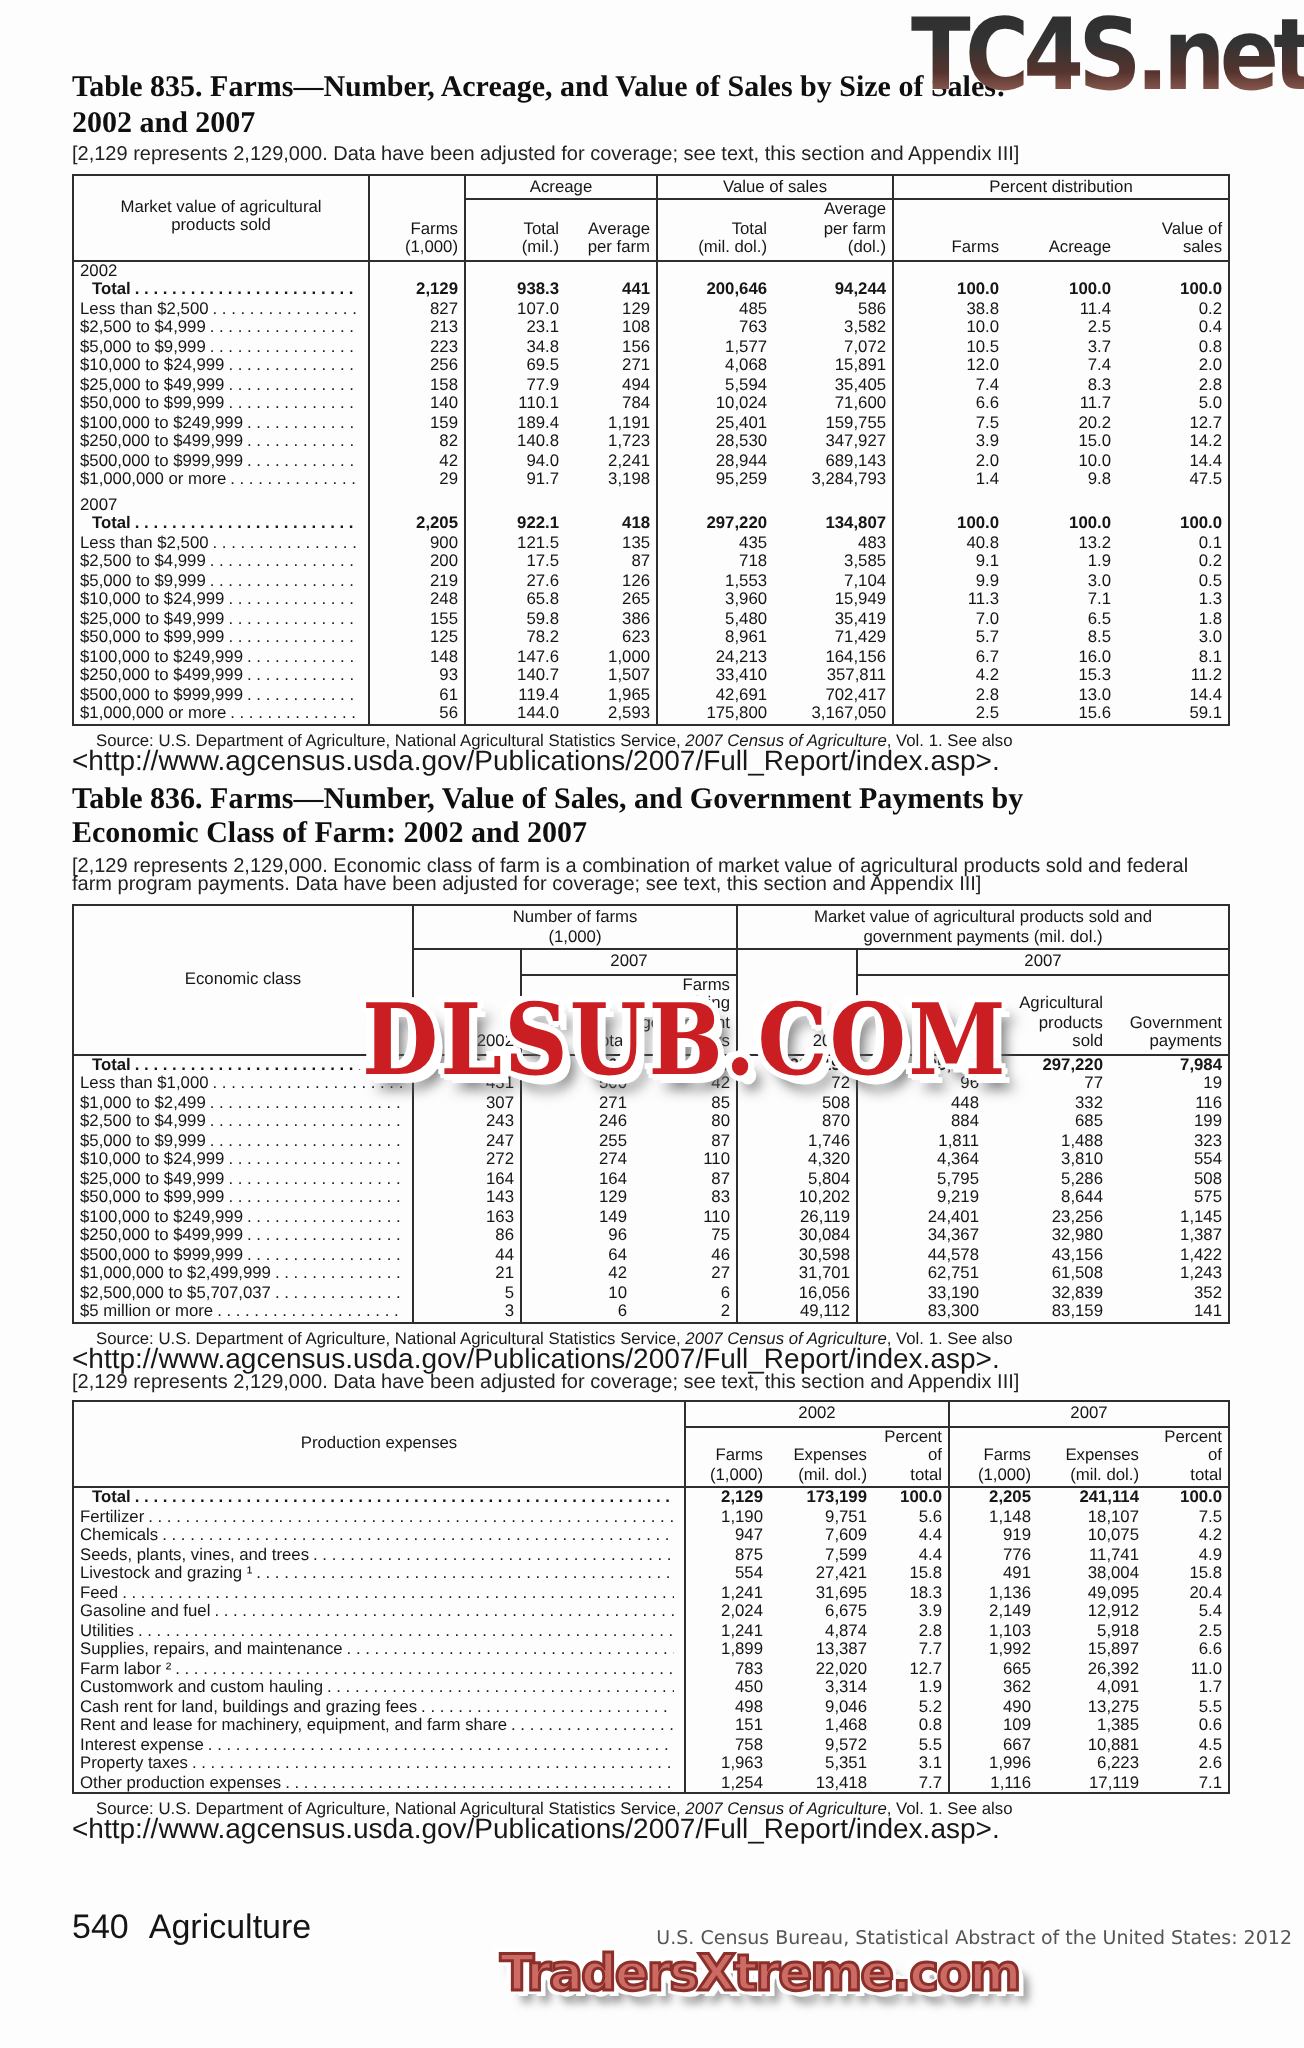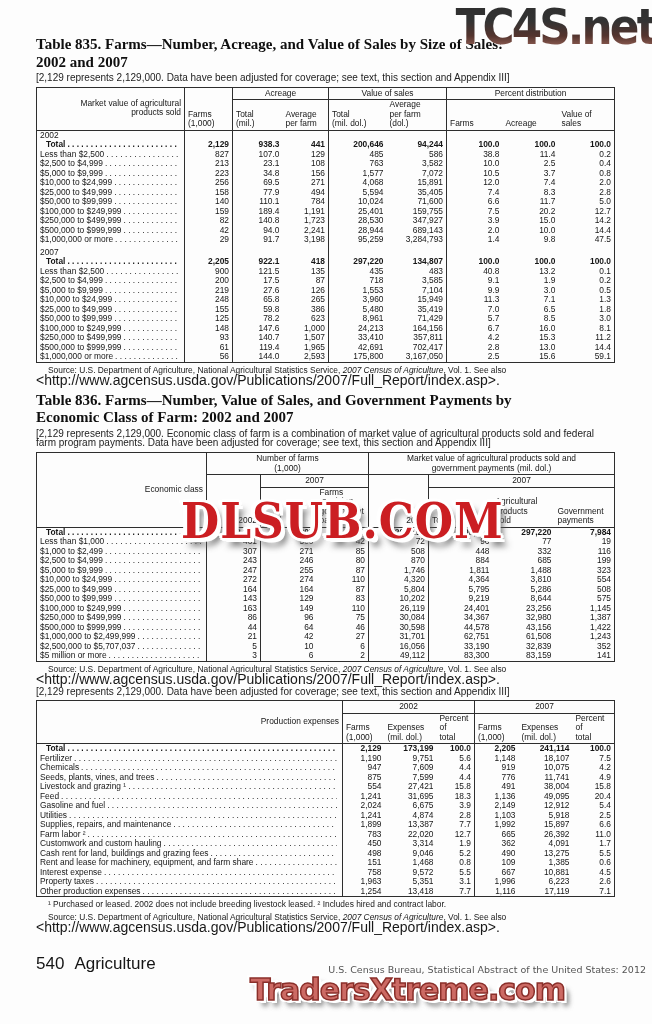--- a/index.html
+++ b/index.html
@@ -5,23 +5,23 @@
   html,body{margin:0;padding:0;}
   body{width:652px;height:1024px;position:relative;background:#fdfdfd;overflow:hidden;
        font-family:"Liberation Sans",sans-serif;color:#181818;}
   .content{position:absolute;left:36px;top:36px;width:578px;}
   .t-title{font-family:"Liberation Serif",serif;font-size:15px;line-height:17.5px;font-weight:bold;
            white-space:pre-line;color:#0f0f0f;margin:0 0 2px 0;}
   .note{font-size:10px;line-height:9.8px;margin:2px 0 4px 0;color:#222;}
   table{border-collapse:collapse;width:578px;table-layout:fixed;font-size:8.4px;line-height:9.5px;
         border:1px solid #2e2e2e;color:#161616;}
   th,td{padding:0 3px;font-weight:normal;}
-  thead th{vertical-align:bottom;text-align:left;white-space:pre-line;padding-bottom:1px;}
+  thead th{vertical-align:bottom;text-align:right;white-space:pre-line;padding-bottom:1px;}
   th.grp{text-align:center;vertical-align:top;border-bottom:1px solid #2e2e2e;padding-top:1px;}
-  th.mid{text-align:right;vertical-align:middle;}
+  th.mid{text-align:center;vertical-align:middle;}
   th.yr{vertical-align:bottom;text-align:right;}
   .sepL{border-left:1px solid #2e2e2e;}
   .sepR{border-right:1px solid #2e2e2e;}
   tbody tr:first-child td{border-top:1px solid #2e2e2e;}
   td.num{text-align:right;white-space:nowrap;overflow:hidden;}
   td.lblcell{overflow:hidden;}
   .lwrap{display:flex;align-items:baseline;overflow:hidden;}
   .lbl{white-space:nowrap;}
   .dots{flex:1;white-space:nowrap;overflow:hidden;margin:0 2px;}
   .dots::after{content:" . . . . . . . . . . . . . . . . . . . . . . . . . . . . . . . . . . . . . . . . . . . . . . . . . . . . . . . . . . . . . . . . . . . . . . . . . . . . . . . . . . . . . . . .";}
@@ -41,21 +41,21 @@
           letter-spacing:-3px;color:#3c3430;transform:scale(.95,1.08);transform-origin:top right;}
   @supports ((-webkit-background-clip:text) or (background-clip:text)){
     .wm-top{background:linear-gradient(180deg,#2d2d2d 0%,#333 40%,#54342e 65%,#8a5a50 82%,#b2948a 100%);
             -webkit-background-clip:text;background-clip:text;color:transparent;}
   }
   .wm-mid{top:492px;left:181px;font-family:"DejaVu Serif",serif;font-weight:bold;font-size:44px;
           letter-spacing:1px;color:#cb1e22;transform:scaleY(1.12);transform-origin:top left;
           text-shadow:3px 0 0 #fff,-3px 0 0 #fff,0 3px 0 #fff,0 -3px 0 #fff,
                       2px 2px 0 #fff,-2px 2px 0 #fff,2px -2px 0 #fff,-2px -2px 0 #fff,
                       4px 4px 0 #fff,-4px -2px 0 #fff,6px 7px 6px rgba(95,95,95,.85);}
-  .wm-bot{top:972px;left:250px;font-family:"DejaVu Sans",sans-serif;font-weight:bold;font-size:30px;
+  .wm-bot{top:972px;left:250px;font-family:"DejaVu Sans",sans-serif;font-weight:bold;font-size:25px;
           letter-spacing:-1px;color:#cc6a64;-webkit-text-stroke:1.5px #8a2f2a;
           text-shadow:2px 0 0 #fff,-2px 0 0 #fff,0 2px 0 #fff,0 -2px 0 #fff,
                       2px 2px 0 #fff,-2px 2px 0 #fff,2px -2px 0 #fff,-2px -2px 0 #fff,
                       3px 3px 0 #fff,-3px -3px 0 #fff,5px 6px 5px rgba(85,85,85,.75);}
 </style>
 </head>
 <body>
 
 <div class="content">
 
@@ -998,21 +998,20 @@
           </td>
           <td class="num">1,254</td>
           <td class="num">13,418</td>
           <td class="num">7.7</td>
           <td class="num sepL">1,116</td>
           <td class="num">17,119</td>
           <td class="num">7.1</td>
         </tr>
       </tbody>
   </table>
-  <div class="fn">¹ Purchased or leased. 2002 does not include breeding livestock leased. ² Includes hired and contract labor.</div>
   <div class="src"><span>Source: U.S. Department of Agriculture, National Agricultural Statistics Service, </span><i>2007 Census of Agriculture</i><span>, Vol. 1. See also</span></div>
   <div class="src2">&lt;http://www.agcensus.usda.gov/Publications/2007/Full_Report/index.asp&gt;.</div>
 </div>
 
 <div class="page-num"><span>540</span><span class="sp"></span><span>Agriculture</span></div>
 <div class="census">U.S. Census Bureau, Statistical Abstract of the United States: 2012</div>
 
 <div class="wm wm-top">TC4S.net</div>
 <div class="wm wm-mid">DLSUB.COM</div>
 <div class="wm wm-bot">TradersXtreme.com</div>

